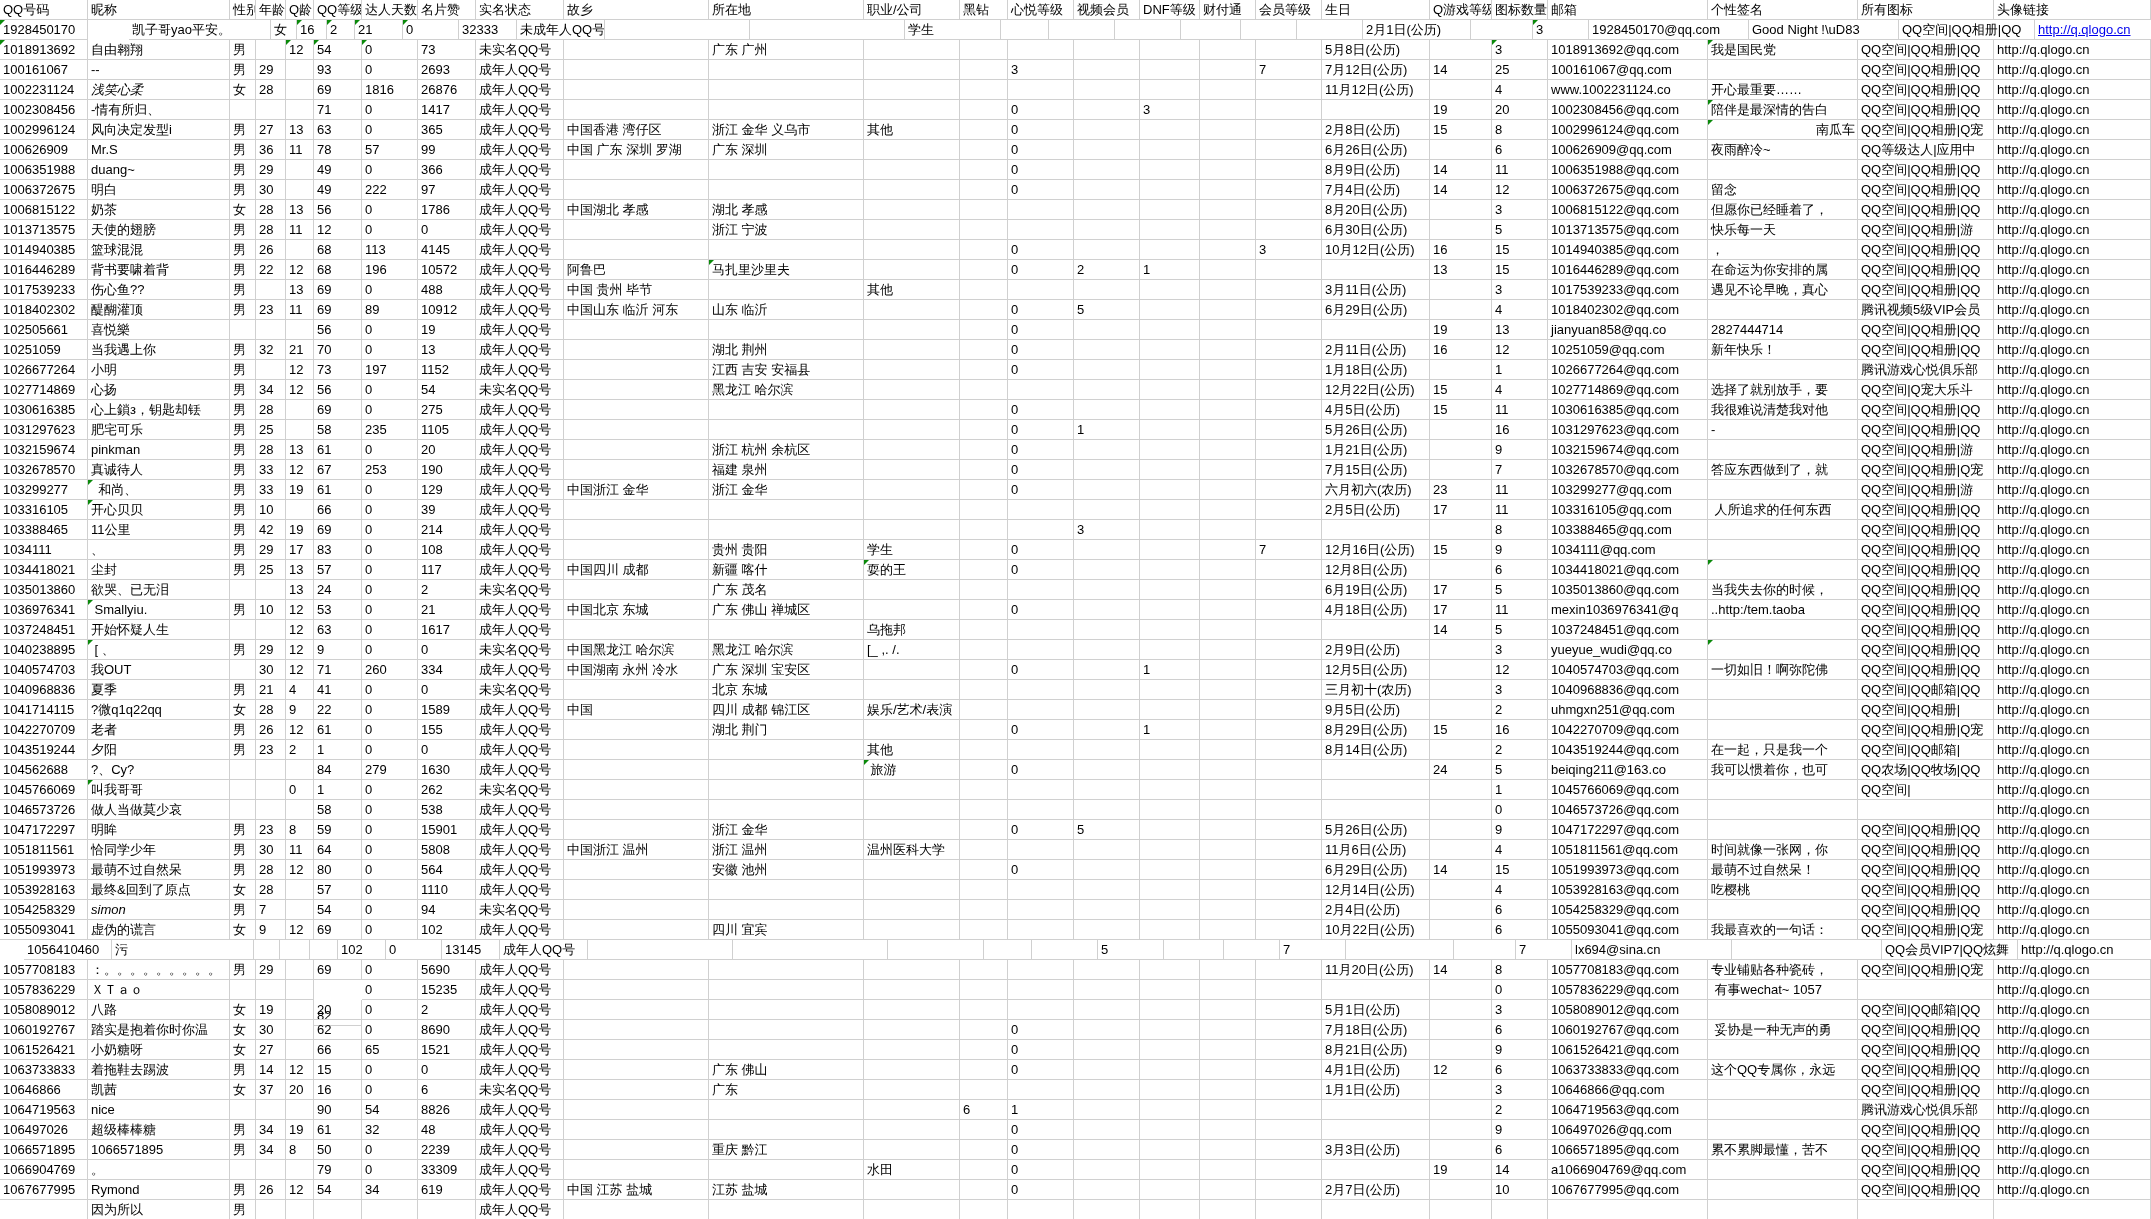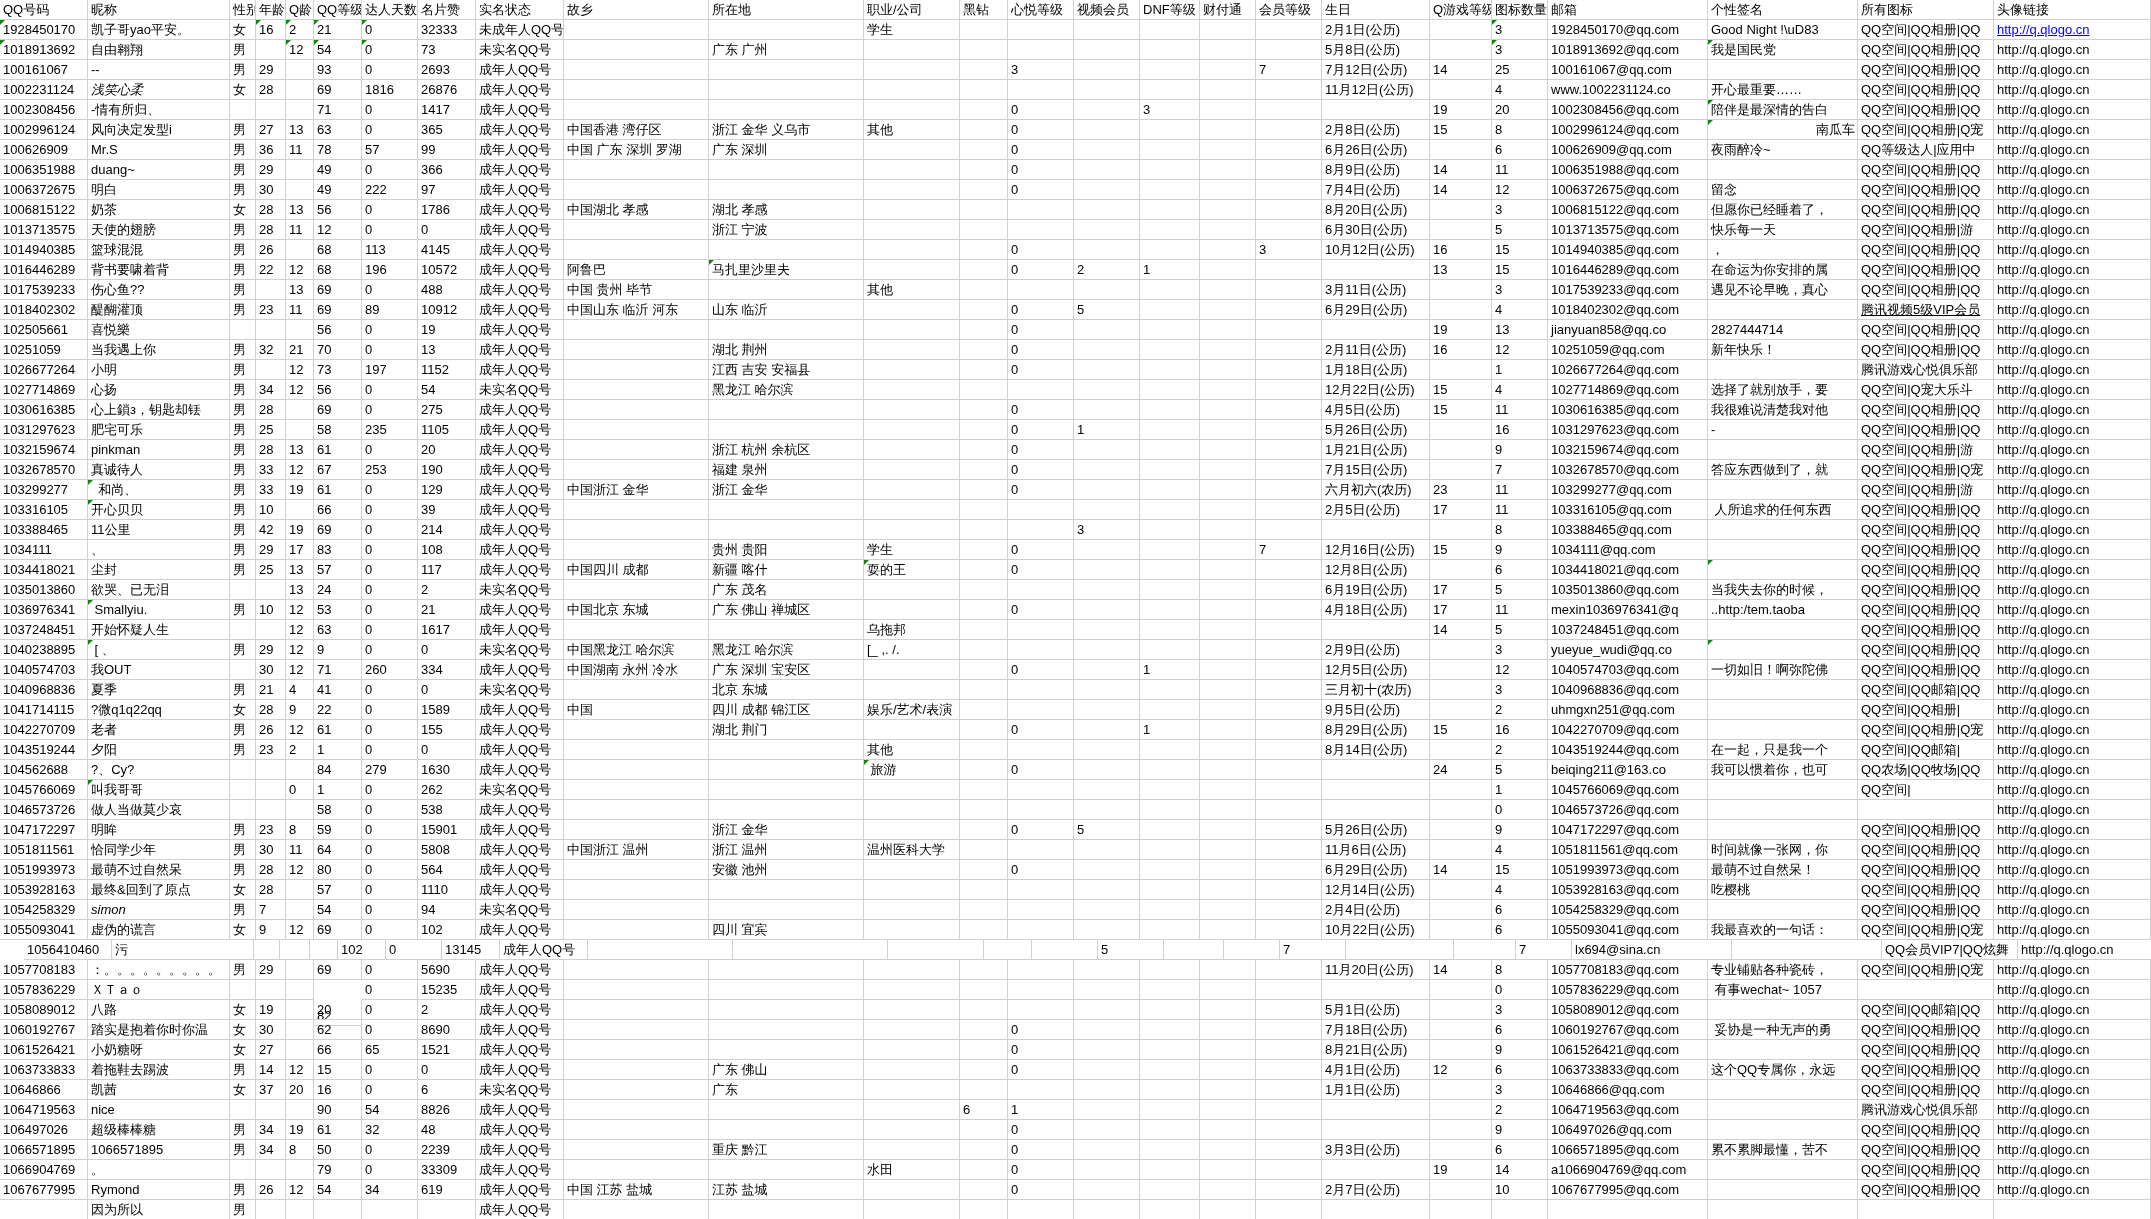--- a/index.html
+++ b/index.html
@@ -49,21 +49,21 @@
       <div class="cell" style="width: 108px;">生日</div>
       <div class="cell" style="width: 62px;">Q游戏等级</div>
       <div class="cell" style="width: 56px;">图标数量</div>
       <div class="cell" style="width: 160px;">邮箱</div>
       <div class="cell" style="width: 150px;">个性签名</div>
       <div class="cell" style="width: 136px;">所有图标</div>
       <div class="cell" style="width: 157px;">头像链接</div>
     </div>
     <div class="row">
       <div class="cell g" style="width: 88px;">1928450170</div>
-      <div class="cell" style="width: 142px;">凯子哥yao平安。</div>
+      <div class="cell" style="width: 142px; margin-left: 41px;">凯子哥yao平安。</div>
       <div class="cell" style="width: 26px;">女</div>
       <div class="cell g" style="width: 30px;">16</div>
       <div class="cell g" style="width: 28px;">2</div>
       <div class="cell g" style="width: 48px;">21</div>
       <div class="cell g" style="width: 56px;">0</div>
       <div class="cell" style="width: 58px;">32333</div>
       <div class="cell" style="width: 88px;">未成年人QQ号</div>
       <div class="cell" style="width: 145px;"></div>
       <div class="cell" style="width: 155px;"></div>
       <div class="cell" style="width: 96px;">学生</div>
@@ -449,21 +449,21 @@
       <div class="cell" style="width: 66px;">0</div>
       <div class="cell" style="width: 66px;">5</div>
       <div class="cell" style="width: 60px;"></div>
       <div class="cell" style="width: 56px;"></div>
       <div class="cell" style="width: 66px;"></div>
       <div class="cell" style="width: 108px;">6月29日(公历)</div>
       <div class="cell" style="width: 62px;"></div>
       <div class="cell" style="width: 56px;">4</div>
       <div class="cell" style="width: 160px;">1018402302@qq.com</div>
       <div class="cell" style="width: 150px;"></div>
-      <div class="cell" style="width: 136px; text-decoration: underline;">腾讯视频5级VIP会员</div>
+      <div class="cell" style="width: 136px;">腾讯视频5级VIP会员</div>
       <div class="cell" style="width: 157px;">http://q.qlogo.cn</div>
     </div>
     <div class="row">
       <div class="cell" style="width: 88px;">102505661</div>
       <div class="cell" style="width: 142px;">喜悦樂</div>
       <div class="cell" style="width: 26px;"></div>
       <div class="cell" style="width: 30px;"></div>
       <div class="cell" style="width: 28px;"></div>
       <div class="cell" style="width: 48px;">56</div>
       <div class="cell" style="width: 56px;">0</div>

